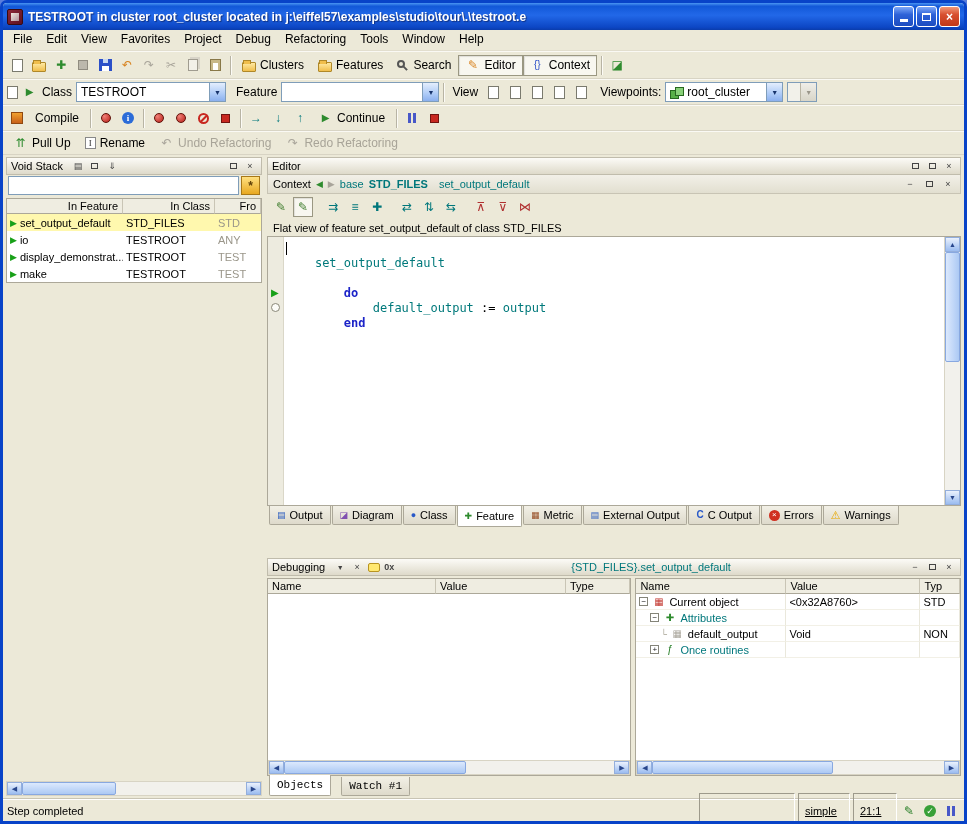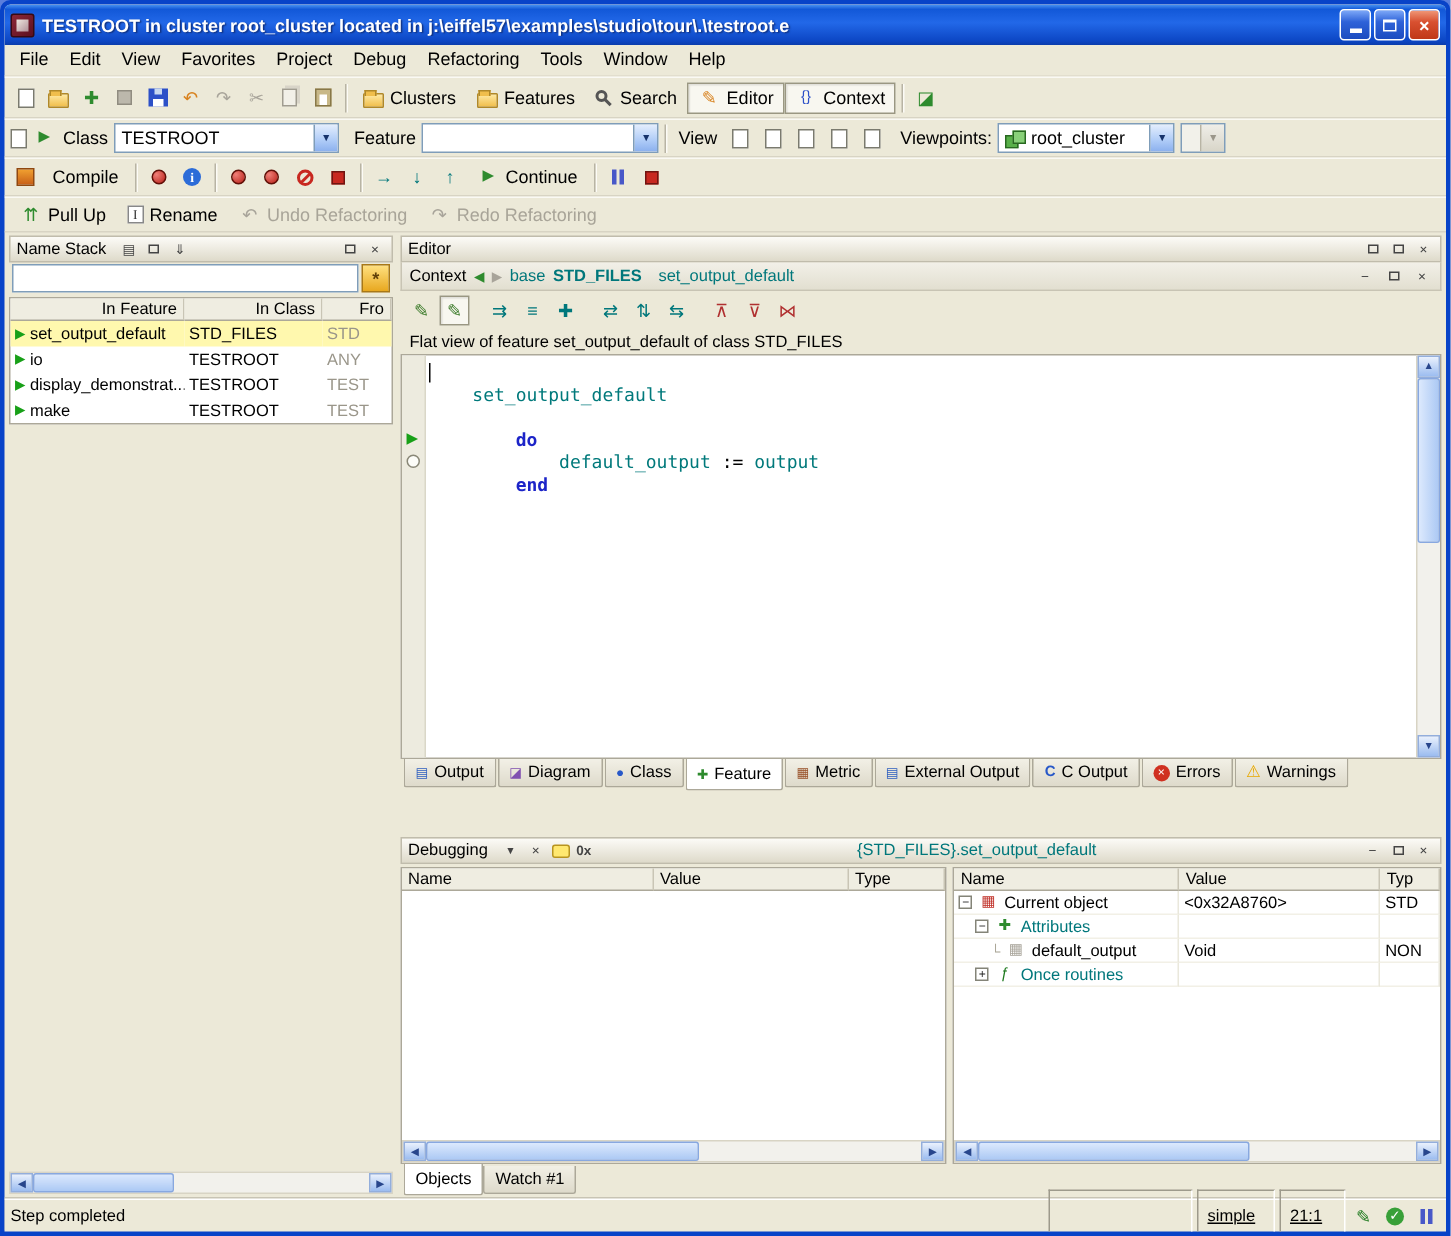--- a/index.html
+++ b/index.html
@@ -188,21 +188,21 @@
   .dhcell { background:#EFEDE1; border-right:1px solid #C9C5B5; border-bottom:1px solid #ACA899; padding:1px 4px; }
   .dbody { flex:1; overflow:hidden; font-size:11px; }
   .drow { height:16px; }
   .dcell { display:flex; align-items:center; gap:3px; padding:0 3px; border-right:1px solid #EAE8DC;
     border-bottom:1px solid #F2F0E6; white-space:nowrap; overflow:hidden; }
   .expbox { width:9px; height:9px; flex:0 0 9px; border:1px solid #848478; background:#fff; font-size:8px;
     display:inline-flex; align-items:center; justify-content:center; color:#222; line-height:1; }
   .teal { color:#00777B; }
   .ind1 { padding-left:14px; } .ind2 { padding-left:24px; }
   .elbow { color:#A8A494; font-size:9px; }
-  .debug-tabs { height:20px; flex:0 0 20px; display:flex; gap:0; padding:0 2px; align-items:center; }
+  .debug-tabs { height:20px; flex:0 0 20px; display:flex; gap:10px; padding:0 2px; align-items:flex-end;font-family:Liberation Mono, monospace; }
 
   
   .statusbar { height:22px; flex:0 0 22px; display:flex; align-items:center; gap:3px; padding:0 4px;
     border-top:1px solid #FFF; box-shadow:0 -1px 0 #C8C4B4; font-size:11px; }
   .sb-cell { height:35px; display:flex; align-items:center; padding:16px 6px;
     border:1px solid; border-color:#9D9A8B #FFFFFF #FFFFFF #9D9A8B;text-decoration:underline; }
   .sb-flex { flex:1; }
   .sb-ico { width:18px; height:17px; display:flex; align-items:center; justify-content:center; }
 </style>
 </head>
@@ -410,21 +410,21 @@
     <span class="tbtn lbl dis">
       <span class="i c-gray">↷</span>
       <span>Redo Refactoring</span>
     </span>
   </div>
 
   <div class="main">
 
     <div class="left-panel">
       <div class="panel-header">
-        <span class="ph-title">Name Stack</span>
+        <span class="ph-title">Void Stack</span>
         <span class="ph-btn">▤</span>
         <span class="ph-btn">
             <span class="sh-boxsm"></span>
           </span>
         <span class="ph-btn">⇓</span>
         <span class="ph-spacer"></span>
         <span class="ph-btn">
             <span class="sh-boxsm"></span>
           </span>
         <span class="ph-btn">×</span>

